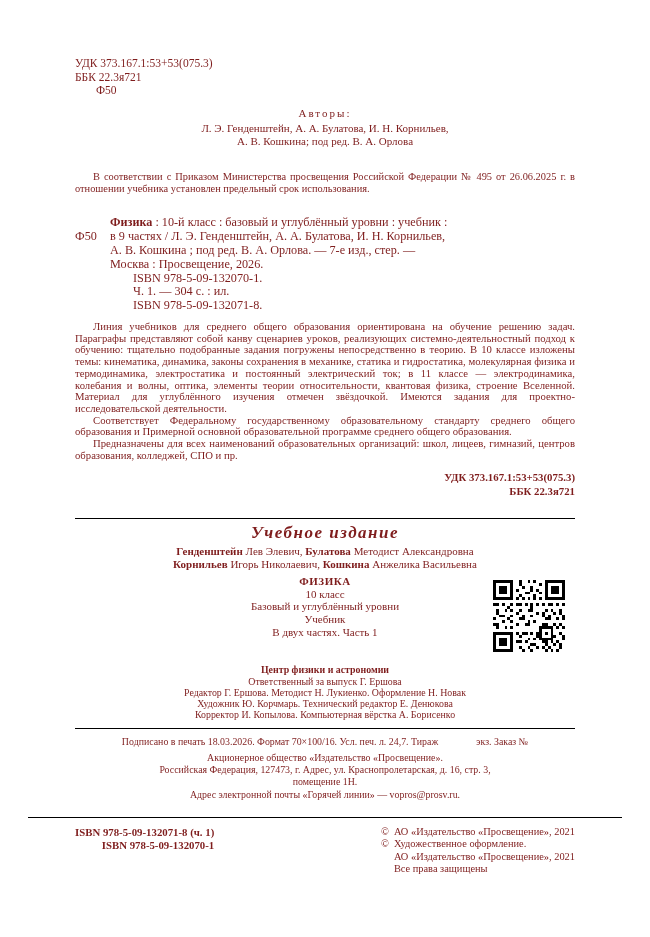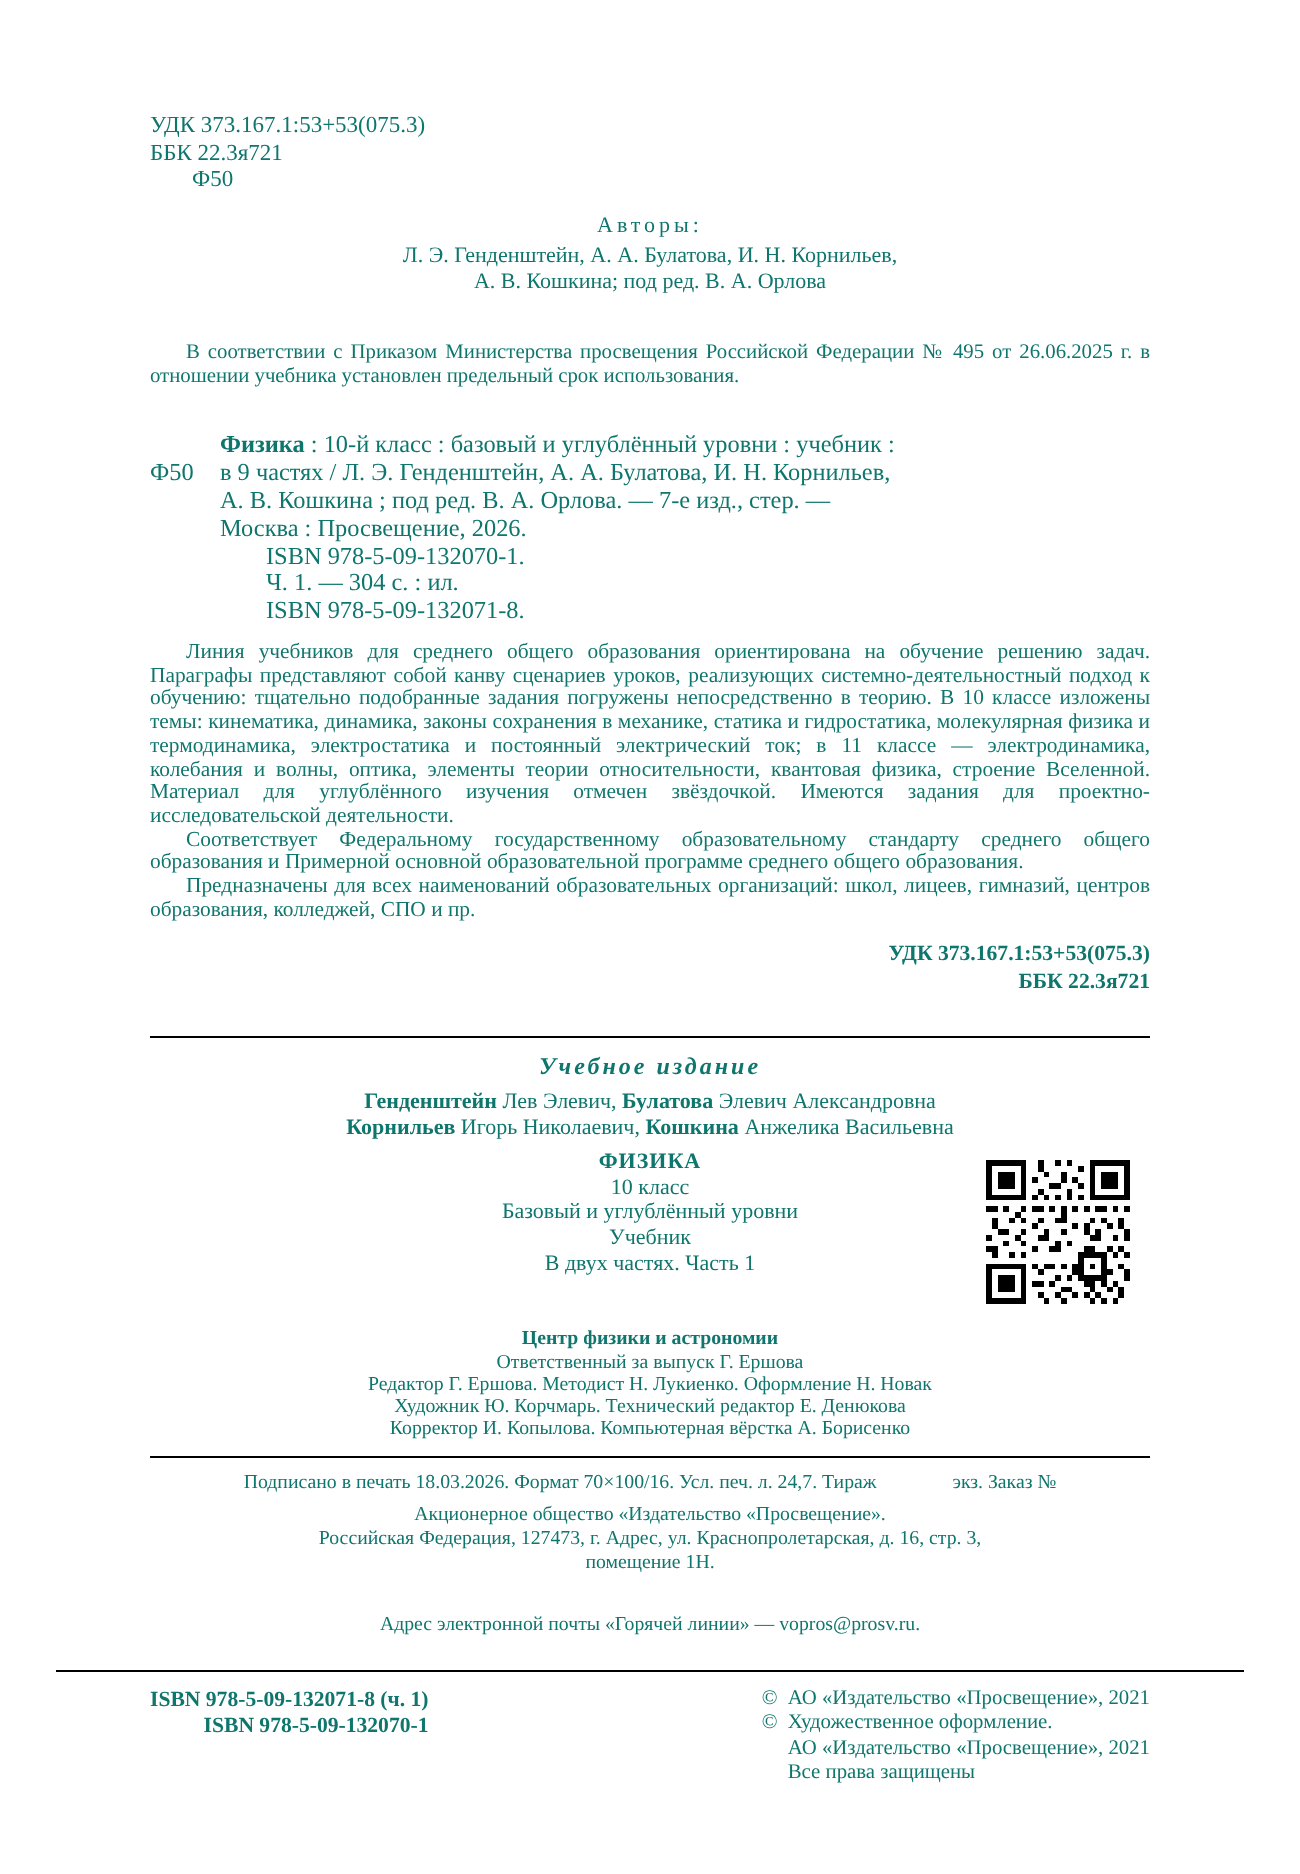--- a/index.html
+++ b/index.html
@@ -1,17 +1,17 @@
 <!DOCTYPE html>
 <html lang="ru"><head>
 <meta charset="utf-8">
 <style>
   html,body{margin:0;padding:0;}
   body{background:#d8d8d8;font-family:"Liberation Serif","DejaVu Serif",serif;}
-  .page{position:relative;width:650px;height:937px;margin:0 auto;background:#ffffff;color:#0f766e;overflow:hidden;}
+  .page{position:relative;width:650px;height:937px;margin:0 auto;background:#ffffff;color:#7f1d1d;overflow:hidden;}
   .col{margin:0 75px;}
 
   .meta-top{padding-top:57px;font-size:11.5px;line-height:13.5px;}
   .meta-top .sign{padding-left:21px;}
 
   .authors{margin-top:9px;text-align:center;font-size:11px;line-height:12.6px;}
   .authors-heading{letter-spacing:2px;margin-bottom:3px;}
 
   .ministry{margin:24px 0 0 0;font-size:10.4px;line-height:11.6px;text-align:justify;text-indent:18px;}
 
@@ -23,30 +23,30 @@
   .annotation{margin-top:8px;font-size:10.7px;line-height:11.7px;text-align:justify;}
   .annotation p{margin:0;text-indent:18px;}
 
   .udk-right{margin-top:10px;text-align:right;font-weight:bold;font-size:10.8px;line-height:13.5px;}
 
   hr.rule{border:none;border-top:1px solid #000;height:0;margin:20px 0 0 0;}
   hr.rule2{border:none;border-top:1px solid #000;height:0;margin:7px 0 0 0;}
   hr.rule-wide{border:none;border-top:1px solid #000;height:0;margin:16px 28px 0 28px;}
 
   .imprint{margin-top:8px;text-align:center;font-size:11px;line-height:12.6px;}
-  .ed-label{font-weight:bold;font-style:italic;letter-spacing:1.5px;font-size:12px;margin-bottom:5px;}
+  .ed-label{font-weight:bold;font-style:italic;letter-spacing:1.5px;font-size:17px;margin-bottom:5px;}
   .ed-title{font-weight:bold;letter-spacing:0.5px;margin-top:5px;}
 
   .credits{margin-top:26px;text-align:center;font-size:9.9px;line-height:11.3px;}
   .credits-center{font-weight:bold;}
 
   .print-info{margin-top:7px;text-align:center;font-size:9.9px;line-height:11.6px;}
   .pi-line1{margin-bottom:5px;}
   .gap{display:inline-block;width:38px;}
-  .pi-email{margin-top:20px;}
+  .pi-email{margin-top:2px;}
 
   .footer{margin:8px 75px 0 75px;display:flex;justify-content:space-between;align-items:flex-start;}
   .isbn-block{font-weight:bold;font-size:10.8px;line-height:13.5px;text-align:right;}
   .copy-block{font-size:10.4px;line-height:12.4px;}
   .copy-line .c{display:inline-block;width:13px;}
   .copy-indent{padding-left:13px;}
 
   .qr{position:absolute;top:580px;right:85px;width:72px;height:72px;}
   .qr svg{display:block;width:72px;height:72px;}
 </style>
@@ -88,21 +88,21 @@
 
     <div class="udk-right">
       <div>УДК 373.167.1:53+53(075.3)</div>
       <div>ББК 22.3я721</div>
     </div>
 
     <hr class="rule">
 
     <div class="imprint">
       <div class="ed-label">Учебное издание</div>
-      <div><b>Генденштейн</b><span> Лев Элевич, </span><b>Булатова</b><span> Элевич Александровна</span></div>
+      <div><b>Генденштейн</b><span> Лев Элевич, </span><b>Булатова</b><span> Методист Александровна</span></div>
       <div><b>Корнильев</b><span> Игорь Николаевич, </span><b>Кошкина</b><span> Анжелика Васильевна</span></div>
       <div class="ed-title">ФИЗИКА</div>
       <div>10 класс</div>
       <div>Базовый и углублённый уровни</div>
       <div>Учебник</div>
       <div>В двух частях. Часть 1</div>
     </div>
 
     <div class="credits">
       <div class="credits-center">Центр физики и астрономии</div>

